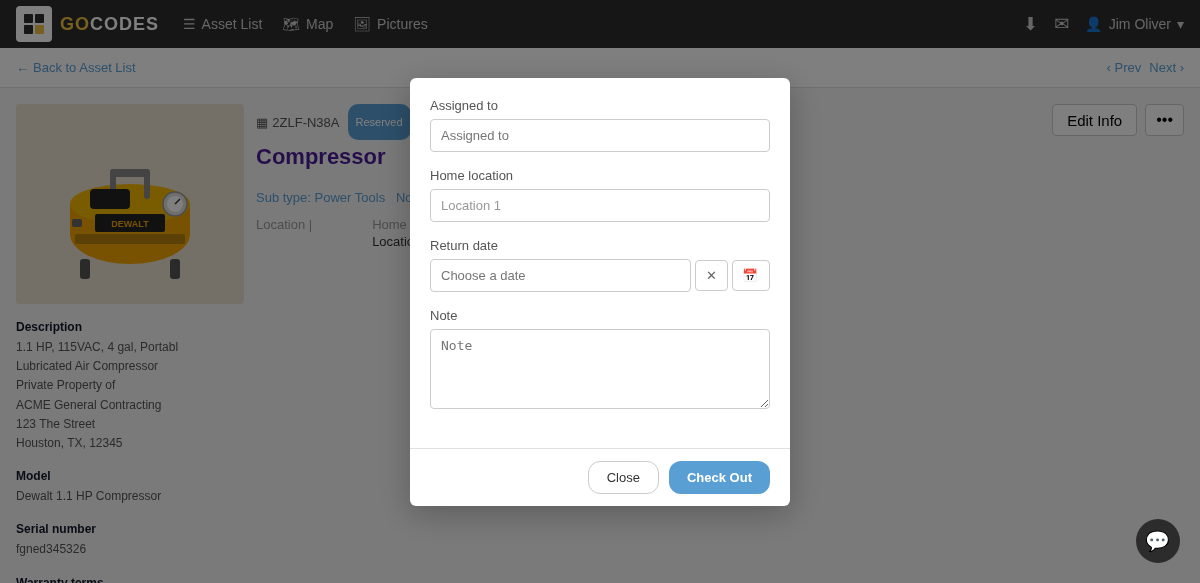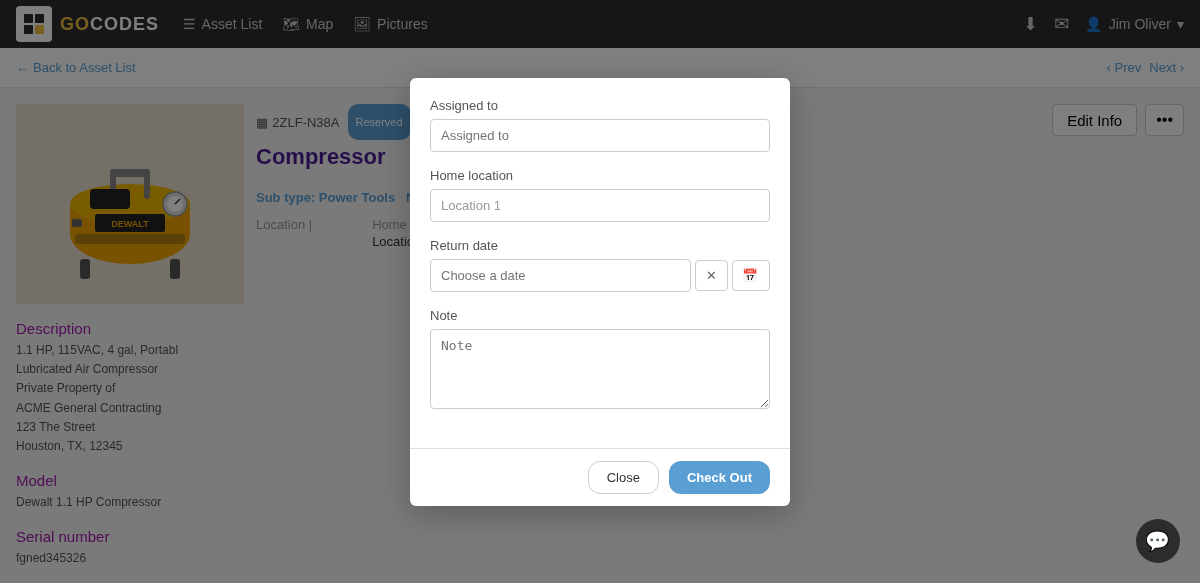--- a/index.html
+++ b/index.html
@@ -57,32 +57,32 @@
       background: #e8e0d0;
       border-radius: 4px;
       display: flex;
       align-items: center;
       justify-content: center;
       overflow: hidden;
       margin-bottom: 16px;
     }
     .compressor-svg { width: 180px; height: 180px; }
     .detail-section { margin-bottom: 16px; }
-    .detail-label { font-weight: 400; color: #a21caf; font-size: 15px; margin-bottom: 4px; }
+    .detail-label { font-weight: 700; color: #0f172a; font-size: 12px; margin-bottom: 4px; }
     .detail-value { color: #555; font-size: 12px; line-height: 1.6; }
 
     
     .right-panel { flex: 1; }
     .asset-header { display: flex; align-items: flex-start; justify-content: space-between; margin-bottom: 12px; }
     .asset-id-row { display: flex; align-items: center; gap: 8px; margin-bottom: 4px; }
     .asset-id { font-size: 13px; color: #555; display: flex; align-items: center; gap: 4px; }
     .badge-reserved { background: #5a9fd4; color: #fff; font-size: 11px; padding: 12px 8px; border-radius: 10px; }
     .asset-title { font-size: 22px; font-weight: 700; color: #4c1d95; margin-bottom: 20px; }
     .asset-sub { font-size: 13px; color: #777; }
-    .asset-sub span { color: #5a9fd4; font-weight: bold; }
+    .asset-sub span { color: #5a9fd4; }
     .header-actions { display: flex; gap: 8px; }
     .btn-edit { background: #fff; border: 1px solid #ccc; padding: 6px 14px; border-radius: 4px; cursor: pointer; font-size: 15px; }
     .btn-more { background: #fff; border: 1px solid #ccc; padding: 6px 10px; border-radius: 4px; cursor: pointer; font-size: 16px; }
 
     .info-row { display: flex; gap: 60px; margin-top: 12px; }
     .info-item { font-size: 13px; }
     .info-item-label { color: #999; margin-bottom: 2px; }
     .info-item-value { color: #333; }
 
     

